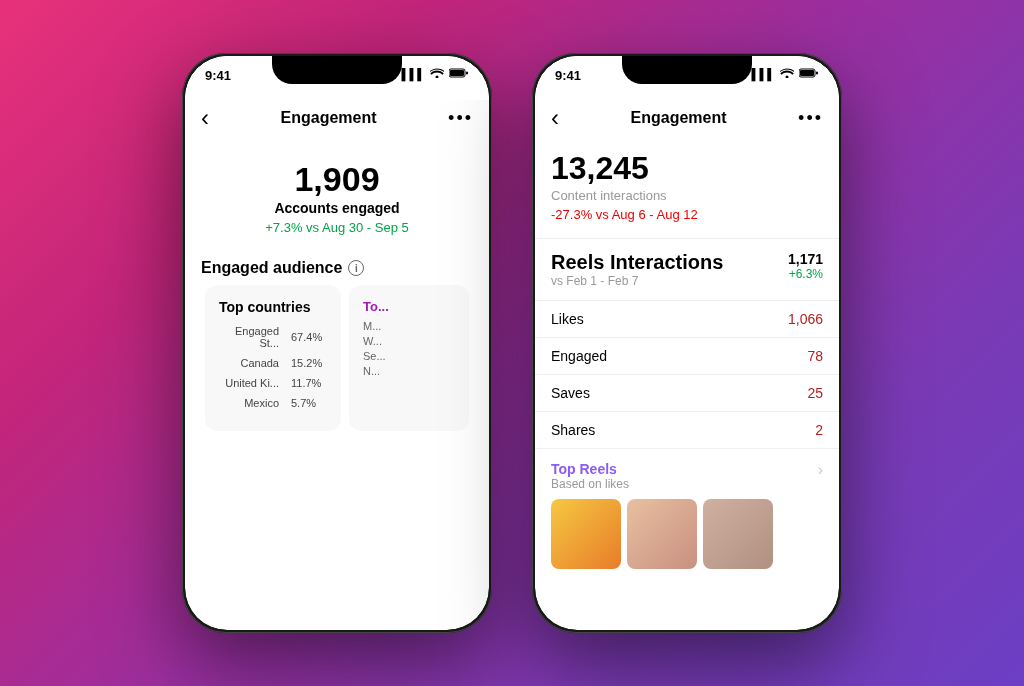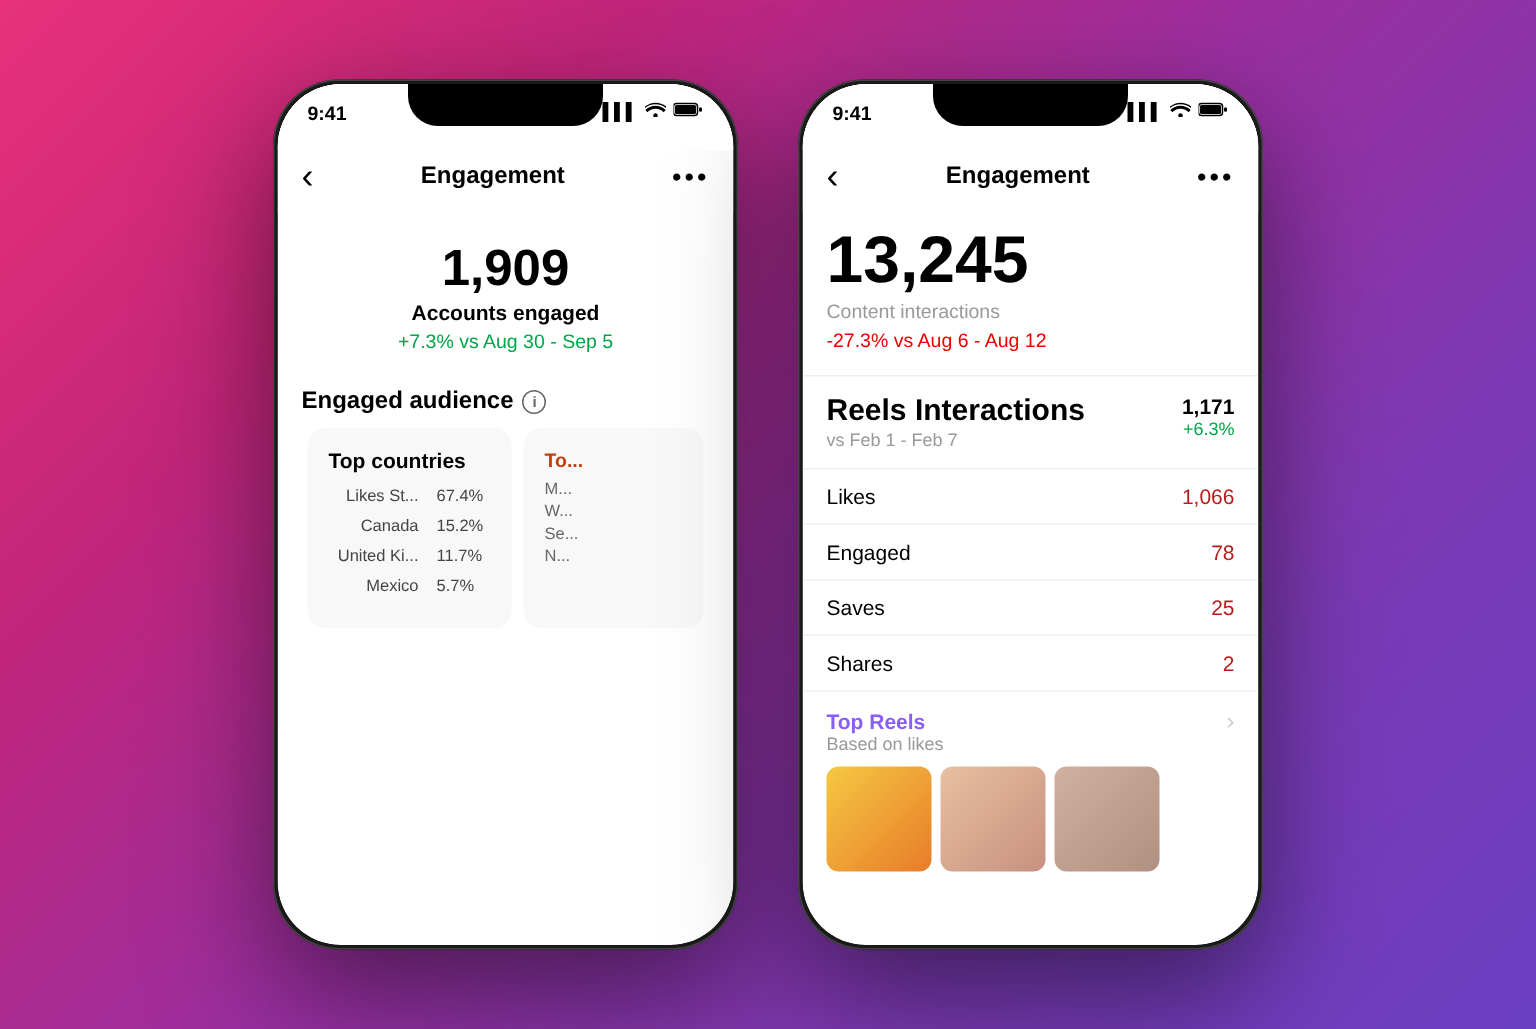--- a/index.html
+++ b/index.html
@@ -256,21 +256,21 @@
       flex-shrink: 0;
     }
 
     
     .stat-block {
       padding: 10px 16px 16px;
       border-bottom: 1px solid #eee;
     }
 
     .big-number {
-      font-size: 44px;
+      font-size: 32px;
       font-weight: 700;
       color: #000;
       line-height: 1;
     }
 
     .stat-sublabel {
       font-size: 13px;
       color: #999;
       margin-top: 4px;
     }
@@ -382,21 +382,21 @@
     .second-card {
       background: #f8f8f8;
       border-radius: 12px;
       padding: 14px;
       flex: 0 0 120px;
     }
 
     .second-card-title {
       font-size: 13px;
       font-weight: 700;
-      color: #c2410c;
+      color: #a21caf;
       margin-bottom: 6px;
     }
 
     .second-card-item {
       font-size: 11px;
       color: #666;
       margin-bottom: 3px;
     }
   </style>
 </head>
@@ -445,21 +445,21 @@
           <span>Engaged audience</span>
           <span class="info-icon">i</span>
         </div>
 
         <div class="cards-row">
 
           <div class="card">
             <div class="card-title">Top countries</div>
 
             <div class="bar-row">
-              <span class="bar-label">Likes St...</span>
+              <span class="bar-label">Engaged St...</span>
               <div class="bar-container">
                 <div class="bar-fill" style="width: 67.4%"></div>
               </div>
               <span class="bar-pct">67.4%</span>
             </div>
 
             <div class="bar-row">
               <span class="bar-label">Canada</span>
               <div class="bar-container">
                 <div class="bar-fill" style="width: 15.2%"></div>

